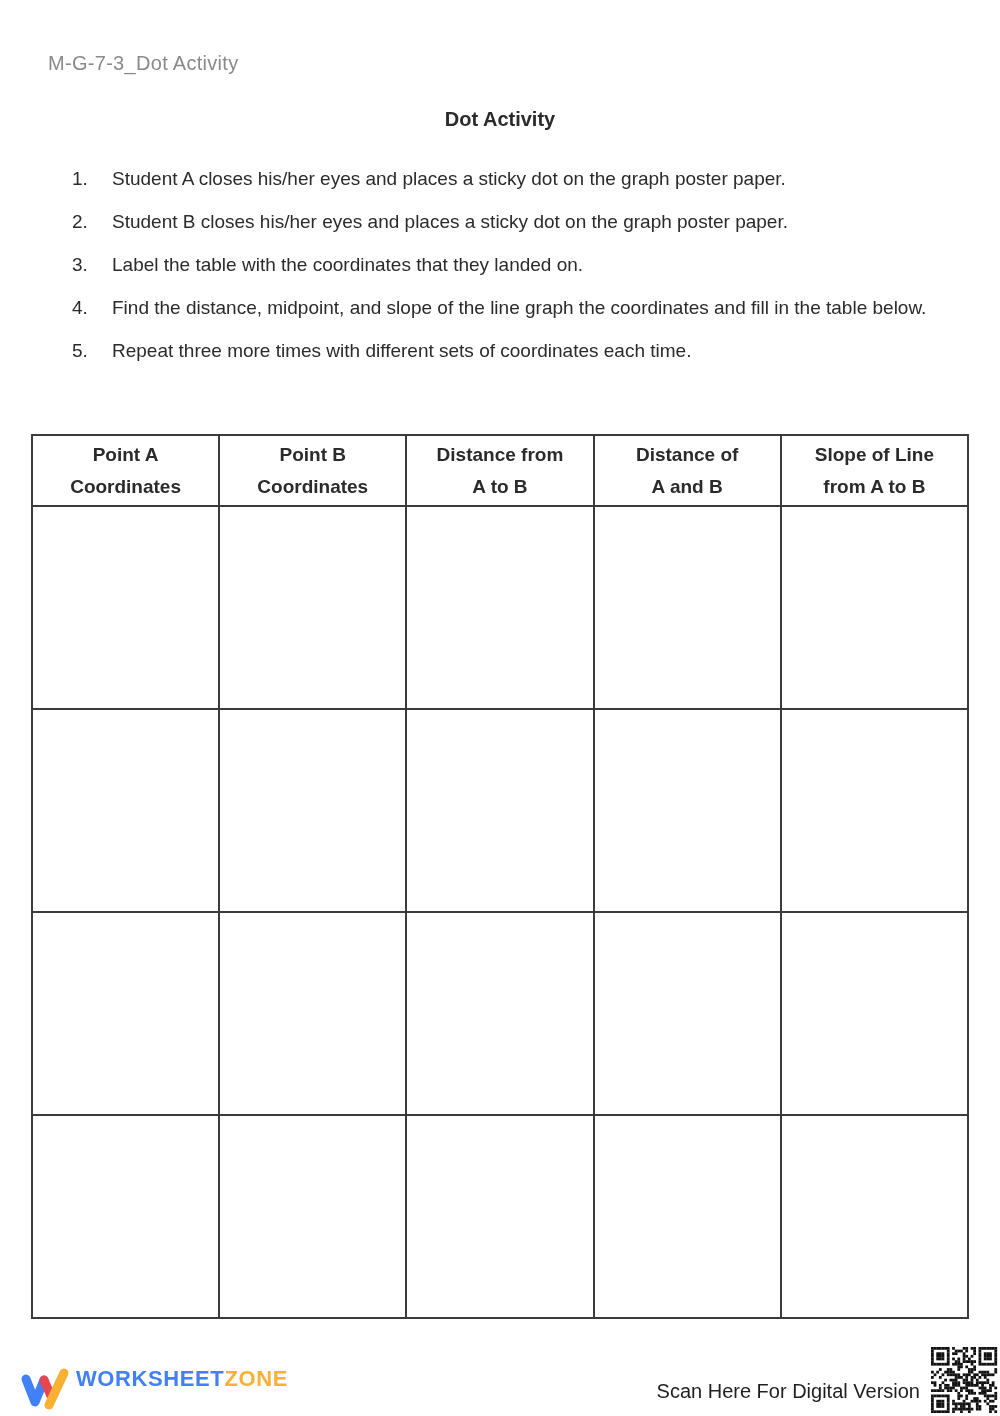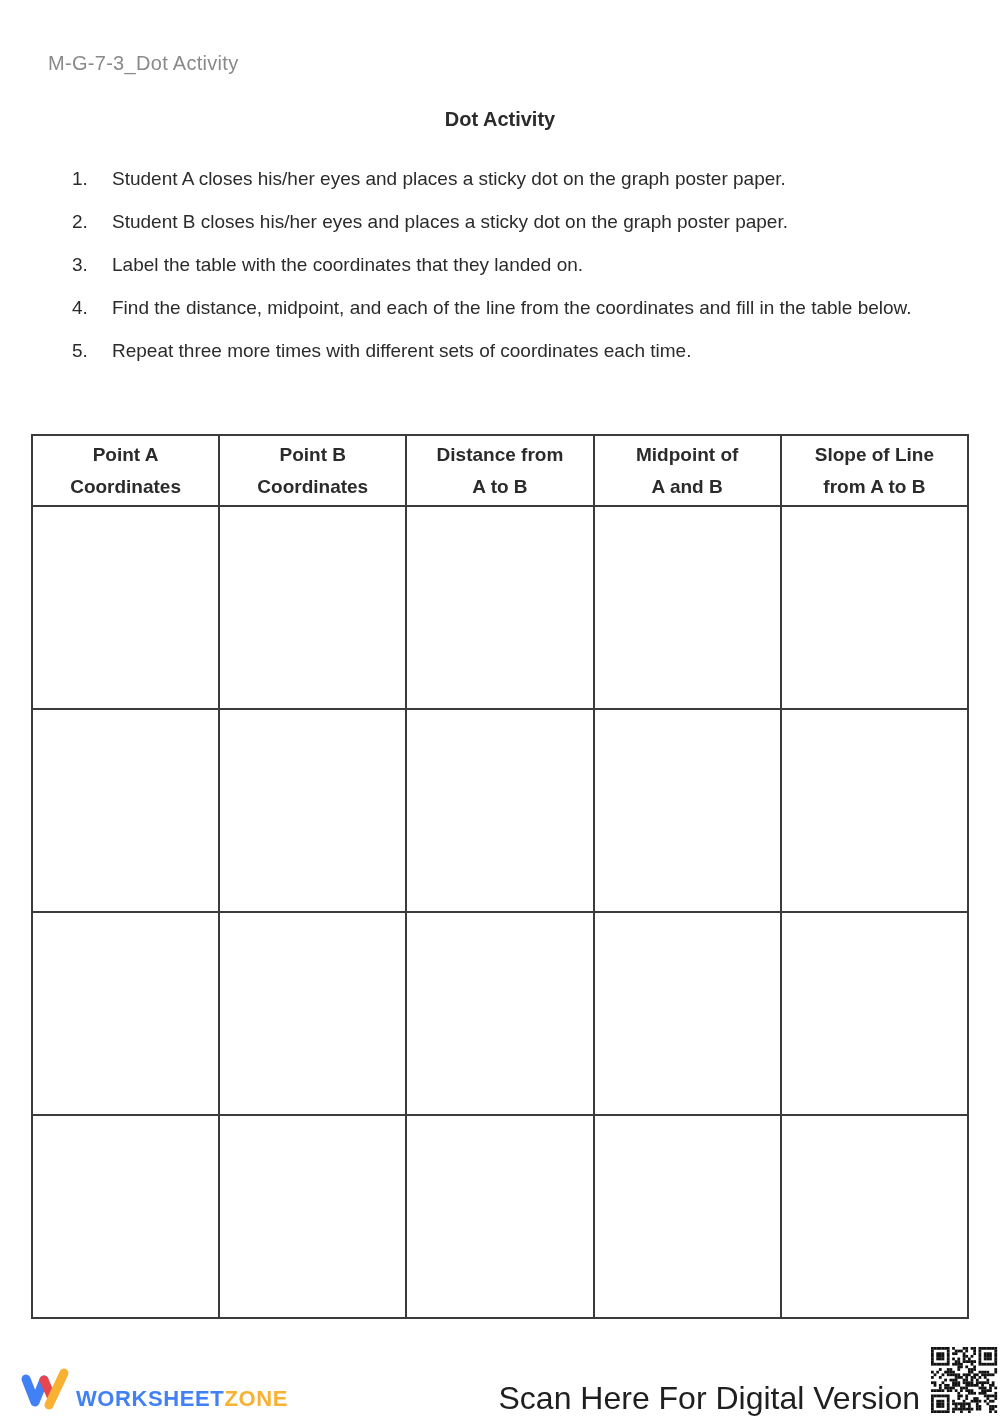--- a/index.html
+++ b/index.html
@@ -90,38 +90,38 @@
     padding: 2px 4px;
   }
   table.coords th .hline { display: block; }
 
   
   .footer-logo {
     position: absolute;
     left: 20px;
     top: 1366px;
     display: flex;
-    align-items: flex-end;
+    align-items: flex-start;
   }
   .footer-logo svg { display: block; }
   .brand-text {
     font-size: 22px;
     font-weight: bold;
     letter-spacing: 0.6px;
     margin-left: 4px;
     white-space: nowrap;
   }
   .brand-blue { color: #4280f5; }
   .brand-orange { color: #f8b133; }
 
   .scan-text {
     position: absolute;
     right: 80px;
     top: 1380px;
-    font-size: 32px;
+    font-size: 20px;
     color: #1f1f1f;
     white-space: nowrap;
   }
   .qr {
     position: absolute;
     left: 930px;
     top: 1347px;
     width: 68px;
     height: 66px;
   }
@@ -144,21 +144,21 @@
     <div class="item">
       <span class="num">2.</span>
       <span class="txt">Student B closes his/her eyes and places a sticky dot on the graph poster paper.</span>
     </div>
     <div class="item">
       <span class="num">3.</span>
       <span class="txt">Label the table with the coordinates that they landed on.</span>
     </div>
     <div class="item">
       <span class="num">4.</span>
-      <span class="txt">Find the distance, midpoint, and each of the line from the coordinates and fill in the table below.</span>
+      <span class="txt">Find the distance, midpoint, and slope of the line graph the coordinates and fill in the table below.</span>
     </div>
     <div class="item">
       <span class="num">5.</span>
       <span class="txt">Repeat three more times with different sets of coordinates each time.</span>
     </div>
   </div>
 
   <div class="table-wrap">
     <table class="coords">
       <thead>
@@ -169,21 +169,21 @@
           </th>
           <th>
             <span class="hline">Point B</span>
             <span class="hline">Coordinates</span>
           </th>
           <th>
             <span class="hline">Distance from</span>
             <span class="hline">A to B</span>
           </th>
           <th>
-            <span class="hline">Midpoint of</span>
+            <span class="hline">Distance of</span>
             <span class="hline">A and B</span>
           </th>
           <th>
             <span class="hline">Slope of Line</span>
             <span class="hline">from A to B</span>
           </th>
         </tr>
       </thead>
       <tbody>
         <tr>

